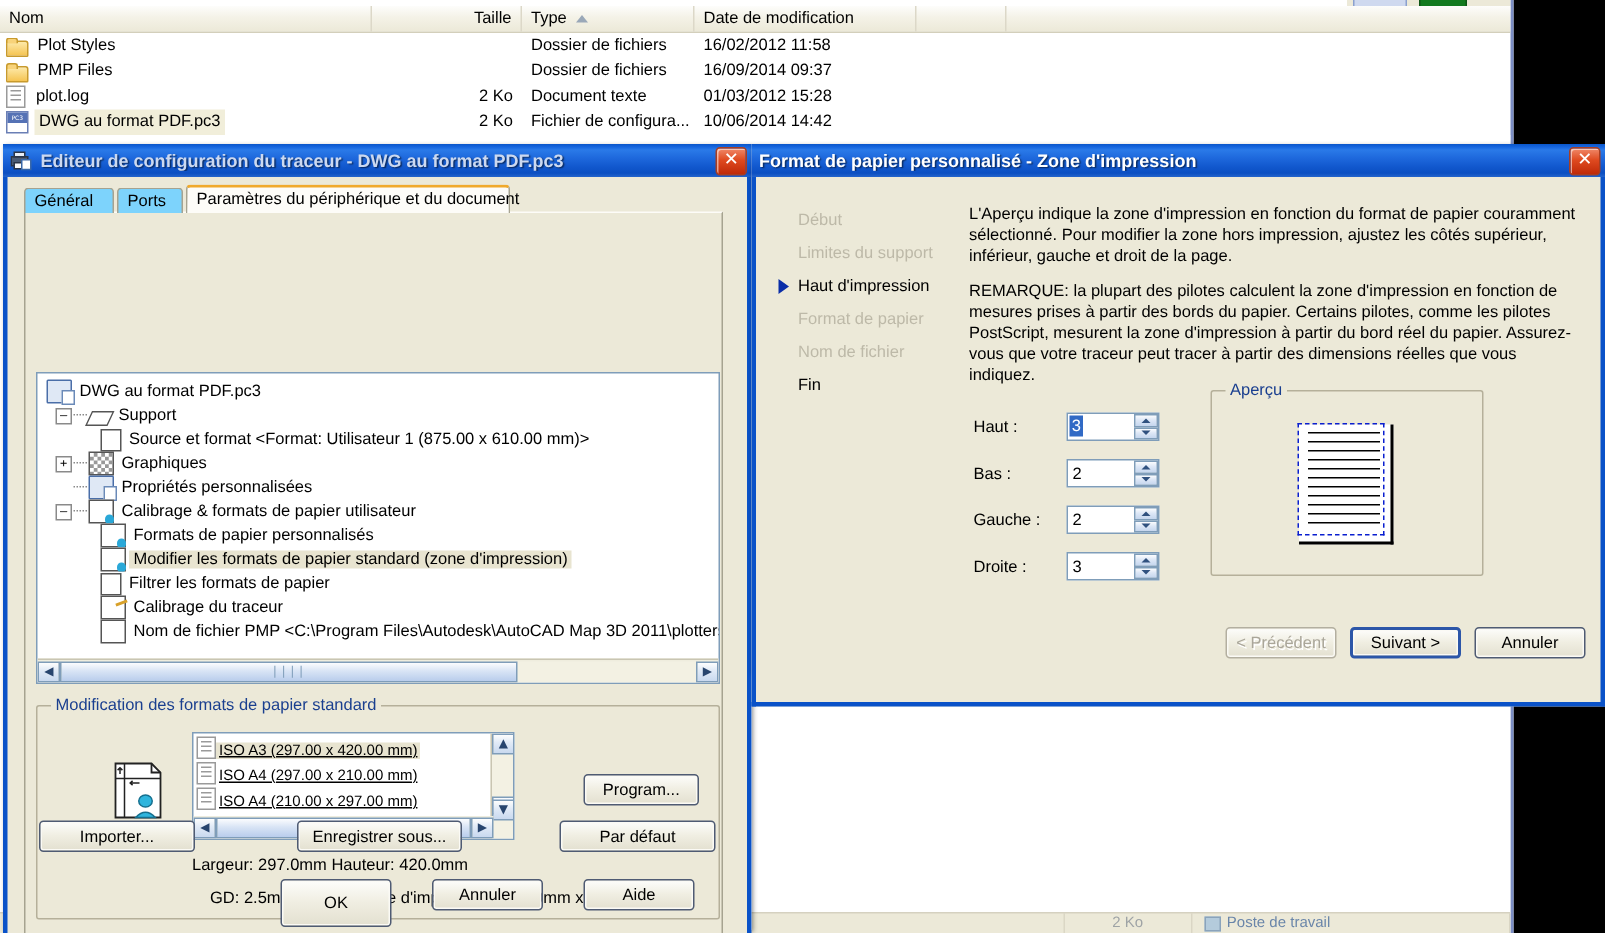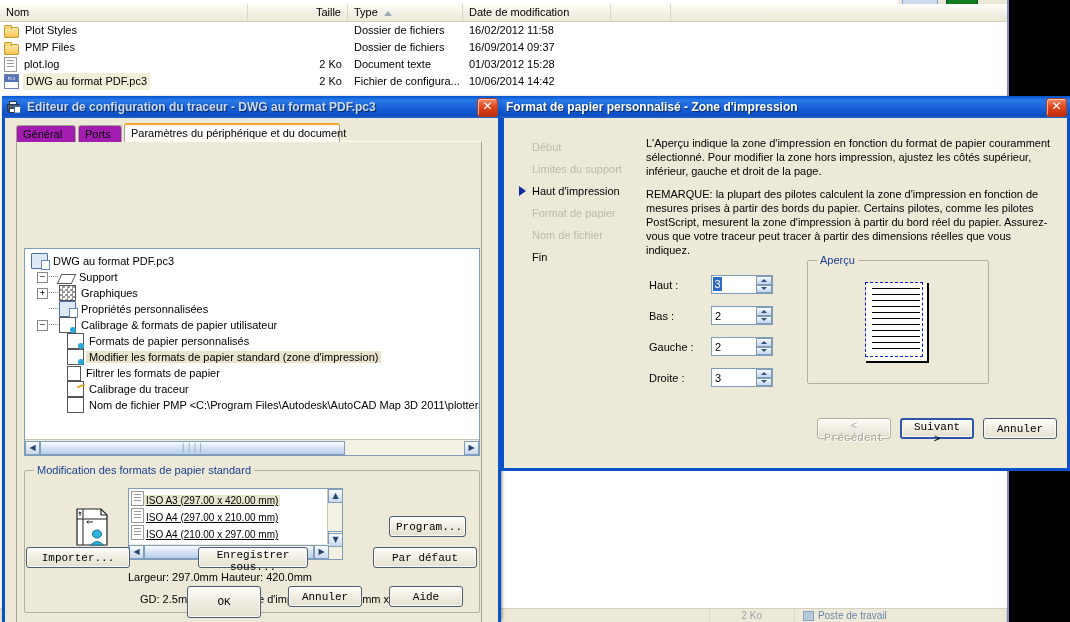--- a/index.html
+++ b/index.html
@@ -121,21 +121,21 @@
     font-family:"DejaVu Sans", sans-serif;
     box-shadow:inset 1px 1px 0 rgba(255,255,255,.55);
     cursor:pointer;
   }
 
   
   #dlg1{left:2px;top:96px;width:499px;height:524px;}
   .tabstrip{position:absolute;left:14px;top:29px;width:466px;height:17px;}
   .tab{
     position:absolute;top:0;height:17px;line-height:16px;font-size:11px;
-    background:#a21caf;border:1px solid #a6a390;border-bottom:none;
+    background:#7dd3fc;border:1px solid #a6a390;border-bottom:none;
     border-radius:3px 3px 0 0;padding:0 6px;box-sizing:border-box;cursor:pointer;
     white-space:nowrap;
   }
   .tab.active{
     background:#fdfcf8;border-color:#a6a390;
     border-top:2px solid #f0a92b;
     top:-2px;height:19px;line-height:17px;z-index:3;
   }
   .tabpage{
     position:absolute;left:14px;top:45px;width:466px;height:495px;
@@ -206,21 +206,21 @@
   .lb-vscroll{
     position:absolute;right:0;top:0;width:15px;height:72px;background:#f3f1e3;
     border-left:1px solid #c9c5b2;box-sizing:border-box;
   }
   .lb-hscroll{position:absolute;left:0;bottom:0;width:200px;height:15px;display:flex;align-items:center;background:#efedde;}
   .big-icon{
     position:absolute;left:42px;top:32px;width:46px;height:48px;
   }
   .info-line{position:absolute;font-size:11px;white-space:nowrap;}
   .bbtn{
-    font-size:11px;font-family:Liberation Mono, monospace;
+    font-size:11px;font-family:Liberation Sans, sans-serif;
     background:linear-gradient(to bottom,#fdfdfb,#f0eee2 48%,#e3e0d0);
     border:1px solid #4f5b73;border-radius:3px;
     box-shadow:inset 0 0 0 1px #fbfaf5;
     color:#000;cursor:pointer;text-align:center;box-sizing:border-box;
   }
   .bbtn.default{border:2px solid #2c56a8;}
   .bbtn.disabled{color:#aaa69a;border-color:#b3afa0;text-shadow:1px 1px 0 #fff;}
 
   
   #dlg2{left:501px;top:96px;width:569px;height:353px;}
@@ -384,20 +384,24 @@
         <div class="tnode">
           <span class="ti ti-printer"></span>
           <span class="tlbl">DWG au format PDF.pc3</span>
         </div>
         <div class="tnode" style="padding-left:6px">
           <span class="tplus">–</span>
           <span class="tdash"></span>
           <span class="ti ti-media"></span>
           <span class="tlbl">Support</span>
         </div>
+        <div class="tnode" style="padding-left:36px">
+          <span class="ti ti-page"></span>
+          <span class="tlbl">Source et format &lt;Format: Utilisateur 1 (875.00 x 610.00 mm)&gt;</span>
+        </div>
         <div class="tnode" style="padding-left:6px">
           <span class="tplus">+</span>
           <span class="tdash"></span>
           <span class="ti ti-graph"></span>
           <span class="tlbl">Graphiques</span>
         </div>
         <div class="tnode" style="padding-left:6px">
           <span class="tplus" style="visibility:hidden"></span>
           <span class="tdash"></span>
           <span class="ti ti-printer"></span>

